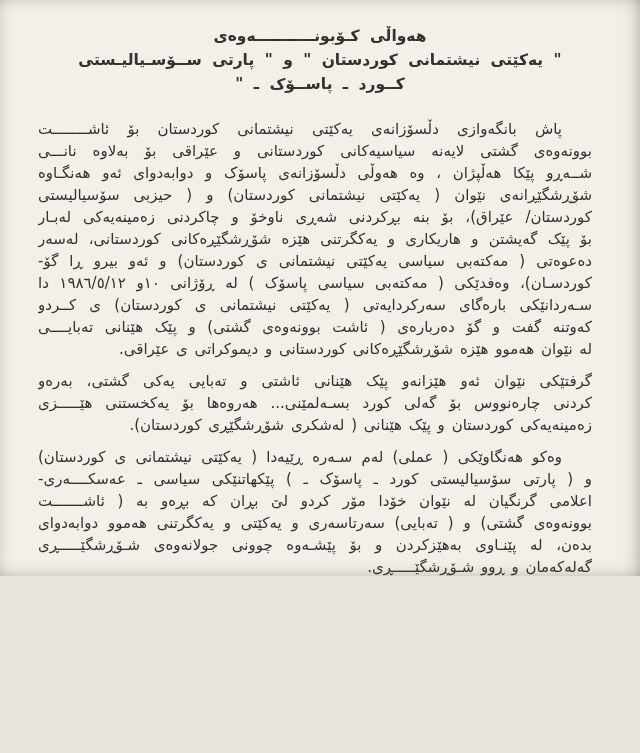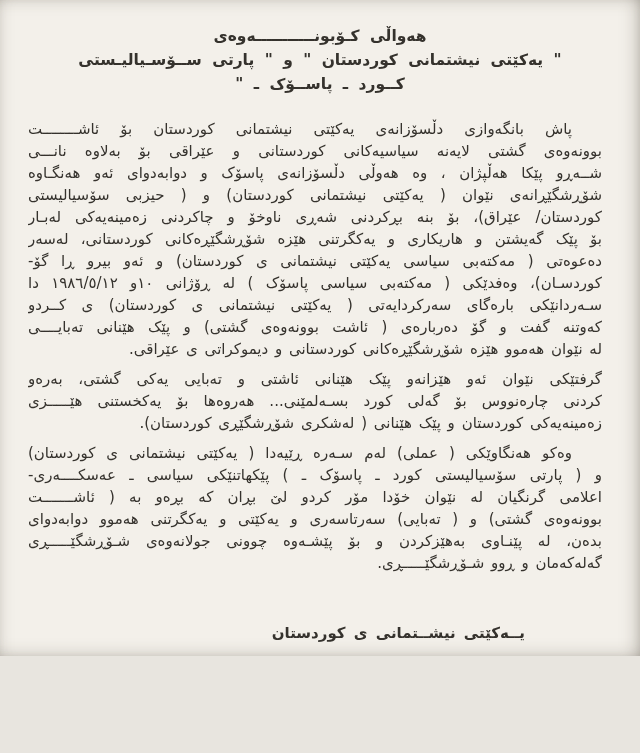--- a/index.html
+++ b/index.html
@@ -4,21 +4,21 @@
 <style>
   html, body {
     margin: 0;
     padding: 0;
     background: #e8e5df;
     font-family: "DejaVu Sans", "Liberation Sans", sans-serif;
   }
   .page {
     position: relative;
     width: 640px;
-    height: 656px;
+    height: 576px;
     margin: 0 auto;
     background: #f3f0ea;
     color: #35322d;
     direction: rtl;
     overflow: hidden;
     box-shadow:
       inset -12px 0 20px -14px rgba(70,62,50,.50),
       inset 12px 0 18px -16px rgba(70,62,50,.28),
       inset 0 12px 20px -18px rgba(70,62,50,.35),
       inset 0 -12px 20px -16px rgba(70,62,50,.35);
@@ -34,21 +34,21 @@
     letter-spacing: 0;
   }
   
   .docbody {
     margin-top: 22px;
     padding: 0 38px 0 28px;
     font-size: 15px;
     line-height: 22px;
     word-spacing: 2px;
   }
-  .para { margin: 0; }
+  .para { margin: 10px; }
   .para + .para { margin-top: 8px; }
   .line {
     text-align: justify;
     text-align-last: justify;
     white-space: normal;
     height: 22px;
     overflow: hidden;
   }
   .line.first { text-indent: 30px; }
   .line.last  { text-align: left; text-align-last: start; }

